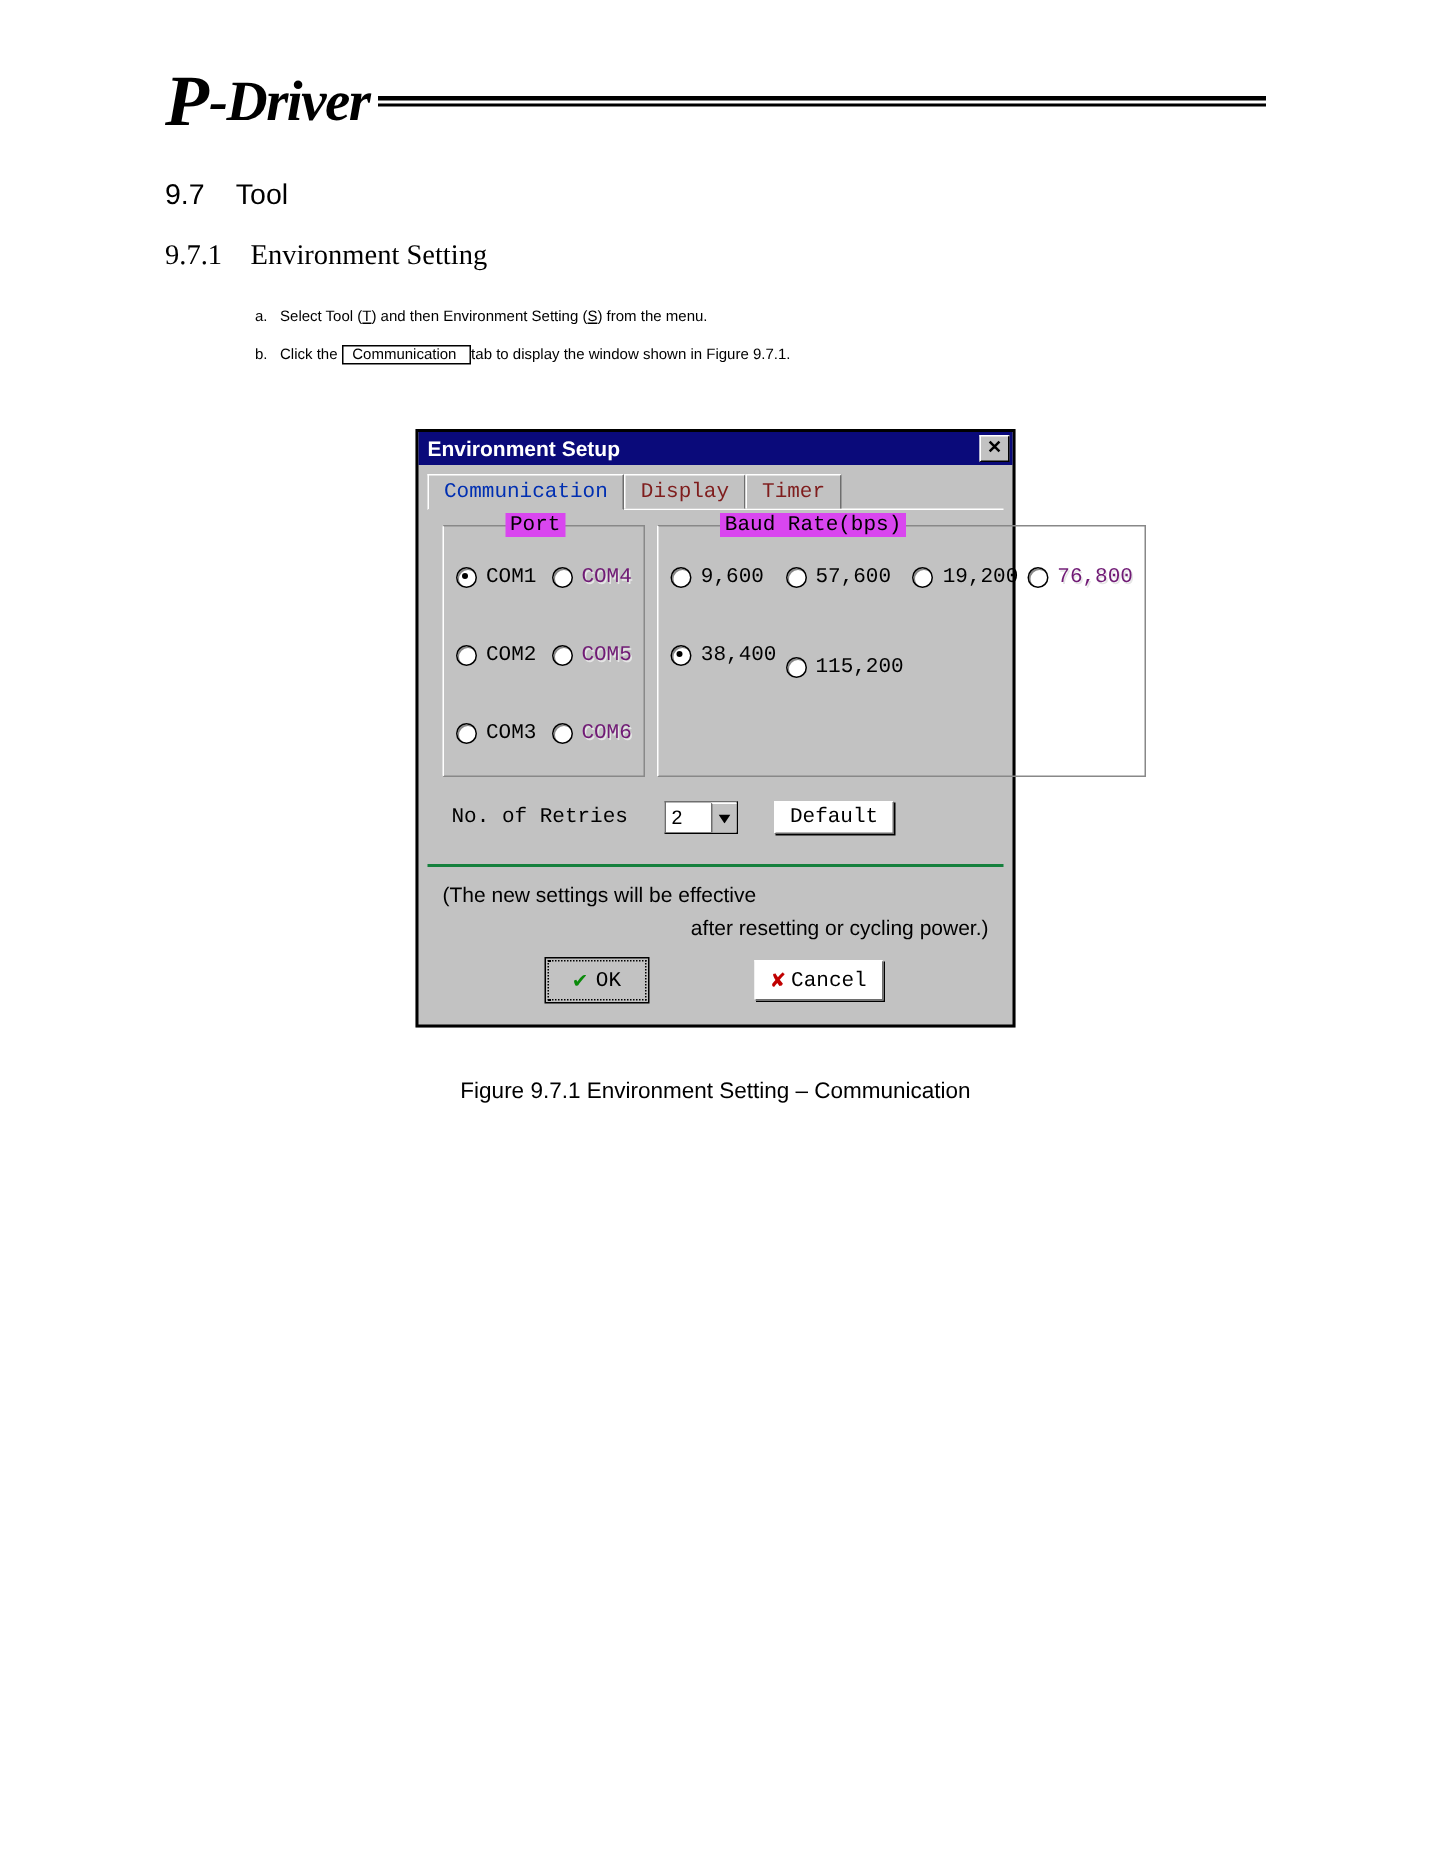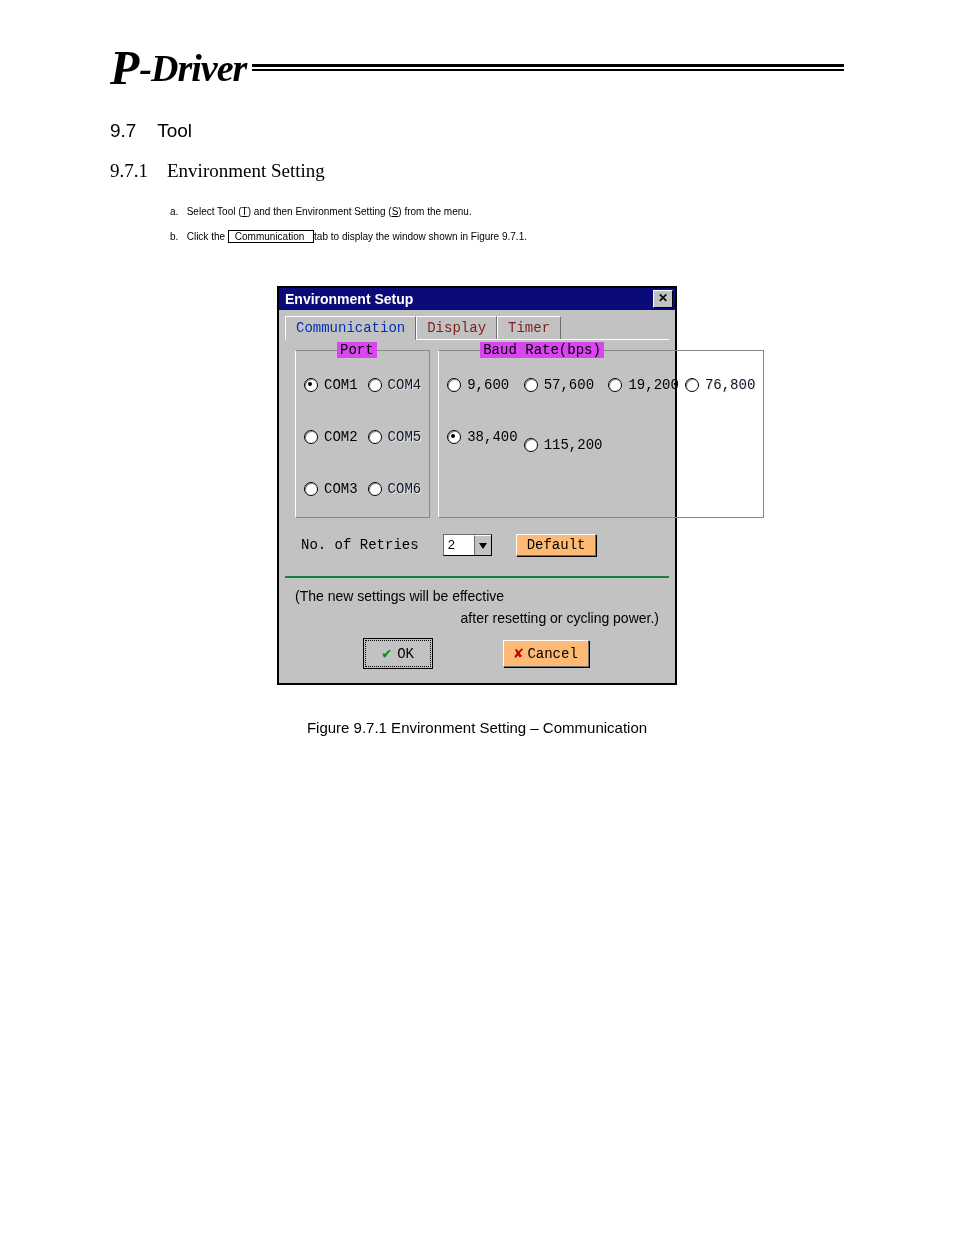--- a/index.html
+++ b/index.html
@@ -171,21 +171,21 @@
   }
   .radio.selected::after {
     content: "";
     position: absolute;
     left: 3px; top: 3px;
     width: 4px; height: 4px;
     background: #000;
     border-radius: 50%;
   }
   .radio-label { font-size: 14px; white-space: nowrap; }
-  .radio-label.disabled { color: #0f172a; text-shadow: 1px 1px 0 #e6e6e6; }
+  .radio-label.disabled { color: #701a75; text-shadow: 1px 1px 0 #e6e6e6; }
   .port-col { display: flex; }
   .port-colA, .port-colB { display: flex; flex-direction: column; }
   .port-colA { margin-right: 10px; }
   .baud-grid { display: grid; grid-template-columns: 1fr 1fr 1fr 1fr; column-gap: 6px; }
 
   .retries-row {
     display: flex;
     align-items: center;
     padding: 16px 16px 4px 16px;
     gap: 24px;
@@ -214,21 +214,21 @@
     display: flex; align-items: center; justify-content: center;
   }
   .select-arrow svg { width: 8px; height: 6px; }
   .btn {
     border: 1px solid #000;
     border-top-color: #fff;
     border-left-color: #fff;
     border-right-color: #6e6e6e;
     border-bottom-color: #6e6e6e;
     box-shadow: 1px 1px 0 #000;
-    background: #fdba74;
+    background: #ffffff;
     padding: 2px 10px;
     font-family: "Courier New", monospace;
     font-size: 14px;
     display: inline-flex;
     align-items: center;
     gap: 4px;
   }
   .note-block {
     font-family: Arial, sans-serif;
     font-size: 14px;

